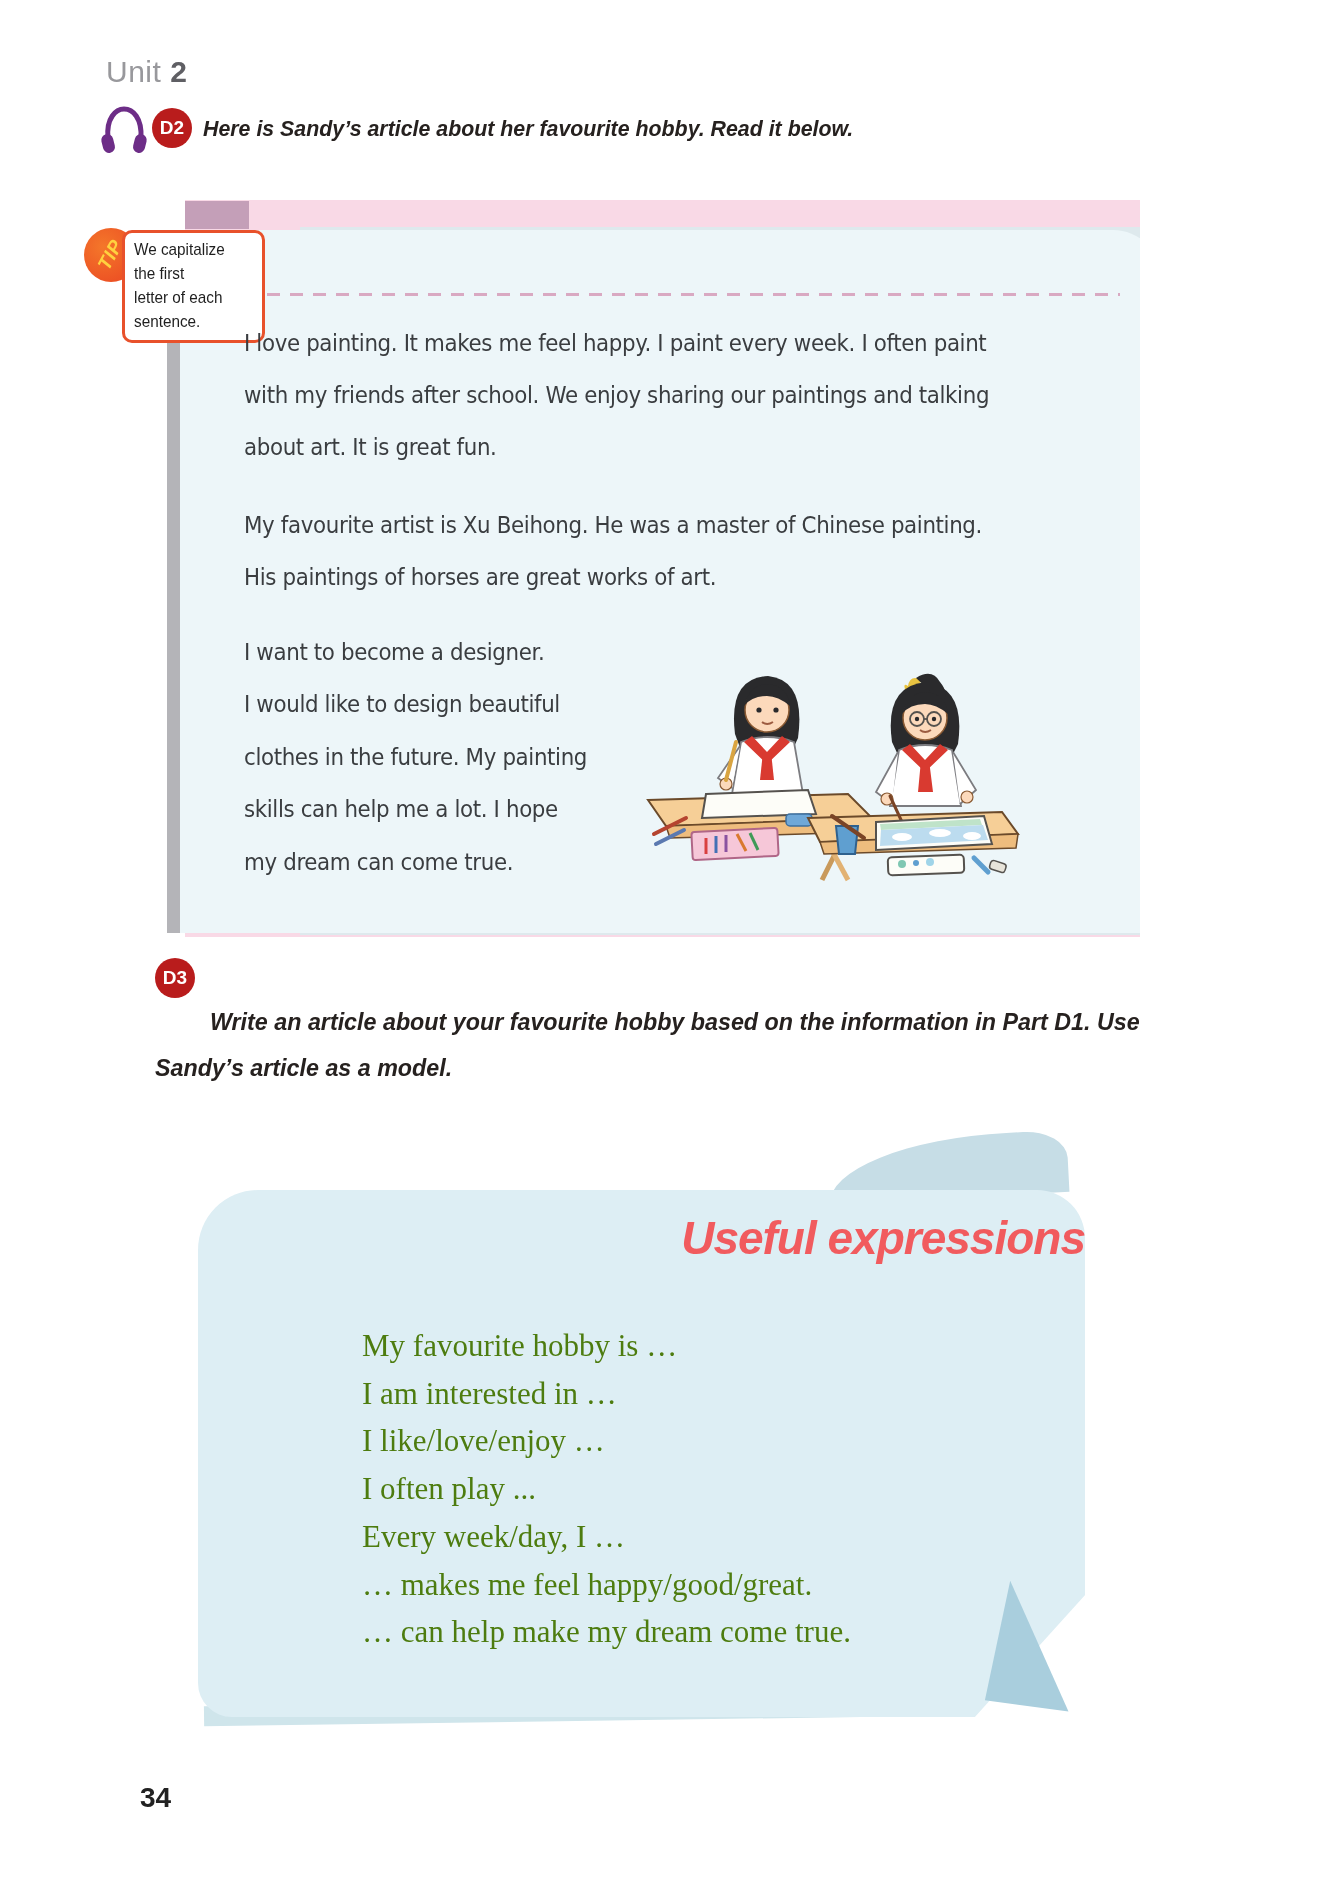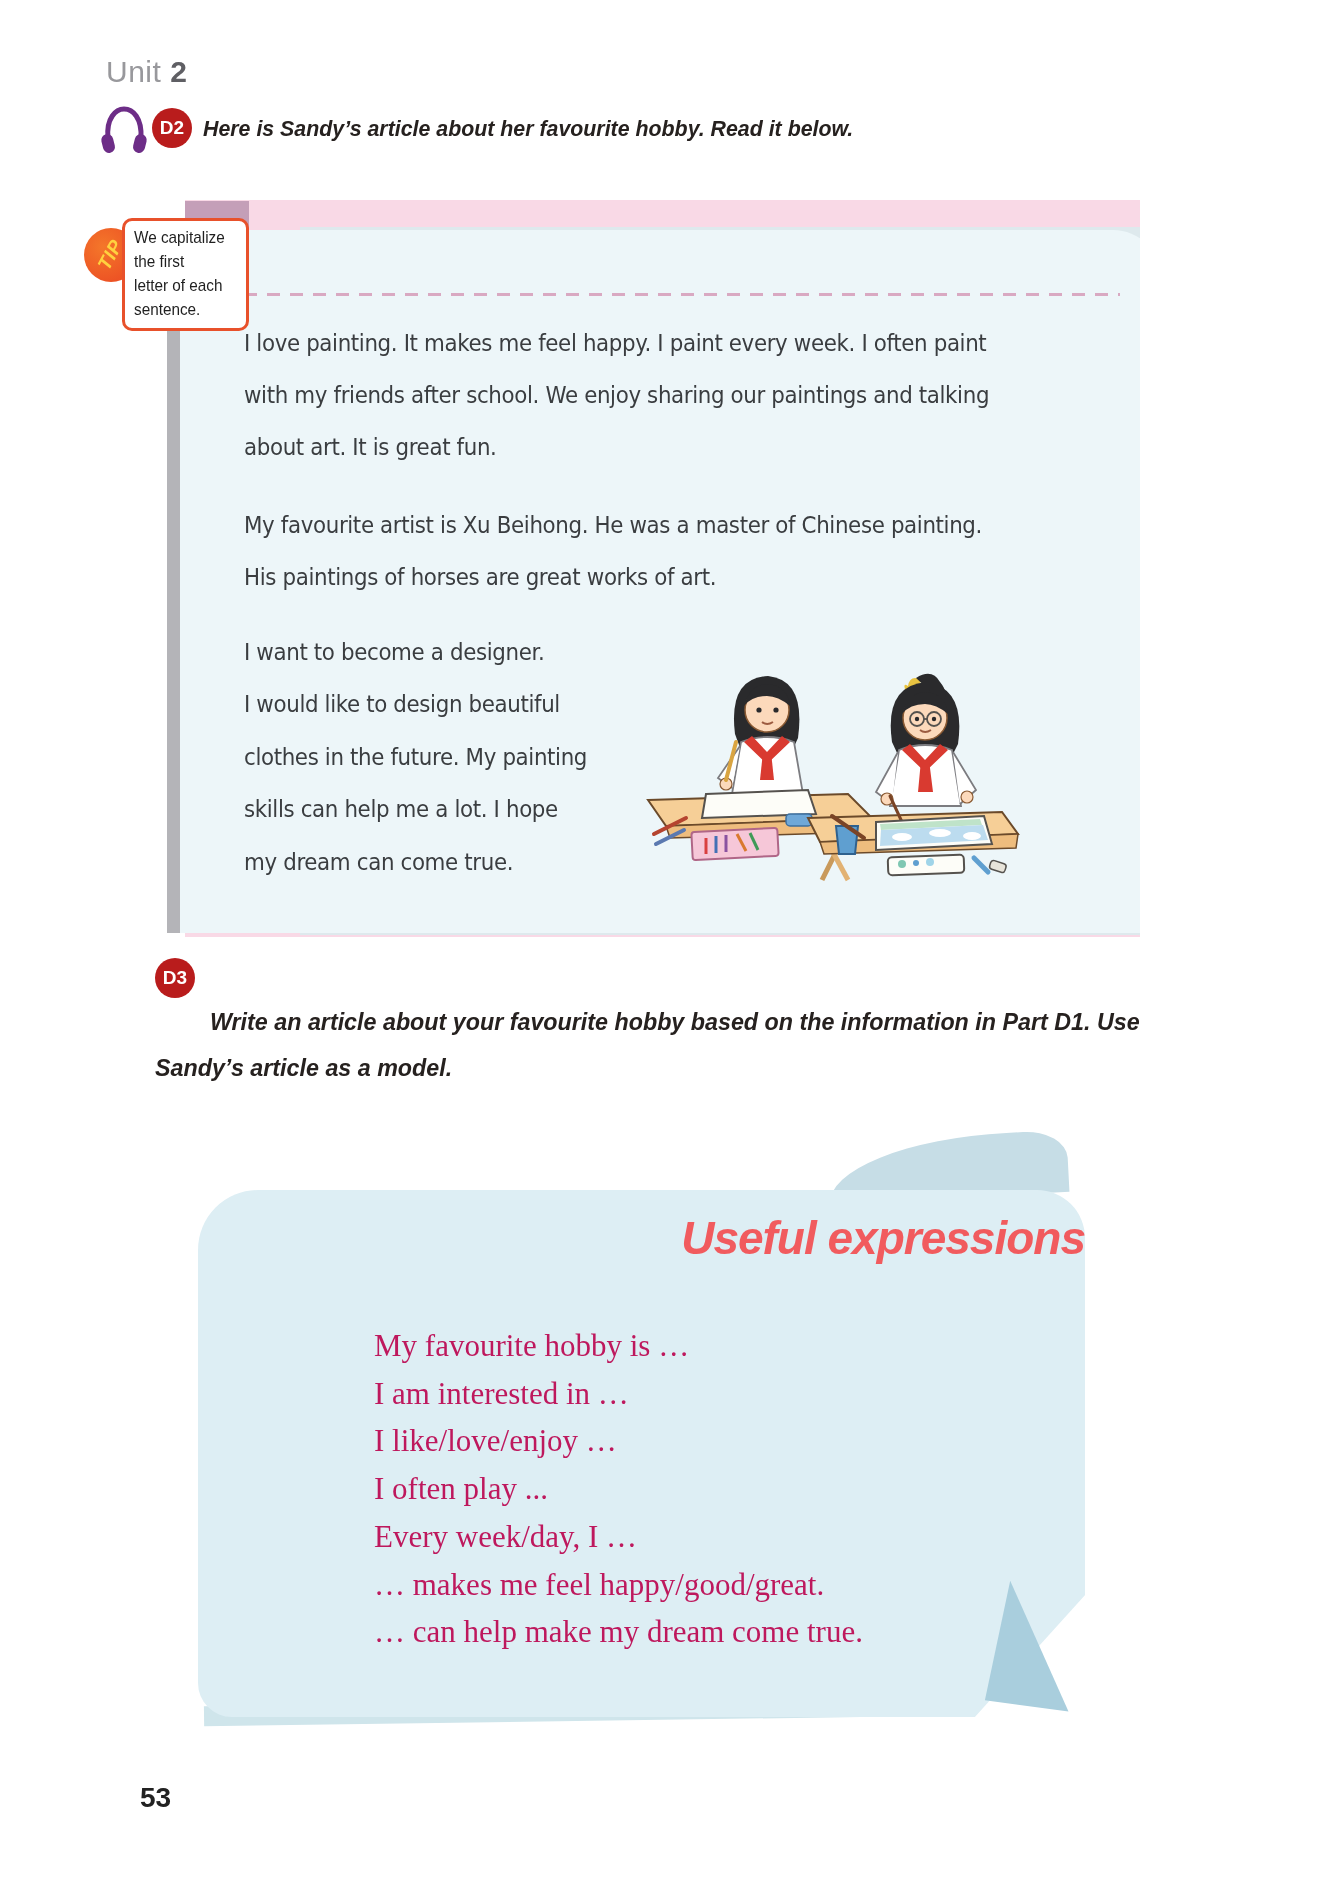--- a/index.html
+++ b/index.html
@@ -33,44 +33,44 @@
 
   .dashed-rule{left:244px;top:293px;width:876px;height:3px;
                background:repeating-linear-gradient(90deg,#d9a9c2 0 13px,transparent 13px 23px);}
 
   
   .tip-circle{left:84px;top:228px;width:54px;height:54px;border-radius:50%;
               background:radial-gradient(circle at 35% 35%,#f4772a,#ea4522);
               display:flex;align-items:center;justify-content:center;}
   .tip-circle span{display:block;transform:rotate(-62deg);font-style:italic;font-weight:900;
                    font-size:19px;color:#ffd23f;letter-spacing:.5px;}
-  .tip-box{left:122px;top:218px;width:108px;background:#ffffff;border:3px solid #e8512b;
-           border-radius:10px;padding:5px 4px 6px 9px;box-sizing:content-box;}
+  .tip-box{left:122px;top:230px;width:108px;background:#ffffff;border:3px solid #e8512b;
+           border-radius:10px;padding:5px 20px 6px 9px;box-sizing:content-box;}
   .tip-box div{font-size:17px;line-height:24px;color:#1f1f1f;white-space:nowrap;
                transform:scaleX(.9);transform-origin:0 0;}
 
   
   .hw-line{white-space:nowrap;font-family:"DejaVu Sans",sans-serif;font-size:23px;
            color:#3a3d40;letter-spacing:-.4px;transform:scaleX(.93);transform-origin:0 0;}
 
   
   .ue-flap{left:828px;top:1136px;width:240px;height:62px;background:#c6dde6;
            border-radius:75% 18% 0 0 / 100% 45% 0 0;transform:rotate(-3deg);}
   .ue-under{left:204px;top:1701px;width:740px;height:20px;background:#cfe5eb;
             transform:rotate(-.8deg);}
   .ue-card{left:198px;top:1190px;width:887px;height:527px;background:#ddeef4;
            border-radius:60px 48px 0 34px;}
   .ue-corner-mask{left:974px;top:1594px;width:112px;height:124px;background:#ffffff;
                   clip-path:polygon(100% 0,100% 100%,0 100%);}
   .ue-fold{left:975px;top:1578px;width:110px;height:139px;background:#a9cedd;
            clip-path:polygon(32% 2%,9% 88%,85% 96%);}
   .ue-title{left:198px;top:1211px;width:887px;text-align:right;font-style:italic;
             font-weight:bold;font-size:46px;color:#f15b5e;letter-spacing:-1px;}
-  .ue-items{left:374px;top:1322px;font-family:"Liberation Serif",serif;font-size:31px;
-            color:#be185d;}
+  .ue-items{left:362px;top:1322px;font-family:"Liberation Serif",serif;font-size:31px;
+            color:#4d7c0f;}
   .ue-items div{line-height:47.7px;white-space:nowrap;}
 
   .page-number{left:140px;top:1782px;font-size:28px;font-weight:bold;color:#222;}
 </style>
 </head>
 <body>
 
 <div class="page">
 
   <div class="abs unit-header">
@@ -200,14 +200,14 @@
   <div class="abs ue-items">
     <div>My favourite hobby is …</div>
     <div>I am interested in …</div>
     <div>I like/love/enjoy …</div>
     <div>I often play ...</div>
     <div>Every week/day, I …</div>
     <div>… makes me feel happy/good/great.</div>
     <div>… can help make my dream come true.</div>
   </div>
 
-  <div class="abs page-number">53</div>
+  <div class="abs page-number">34</div>
 </div>
 
 </body></html>

